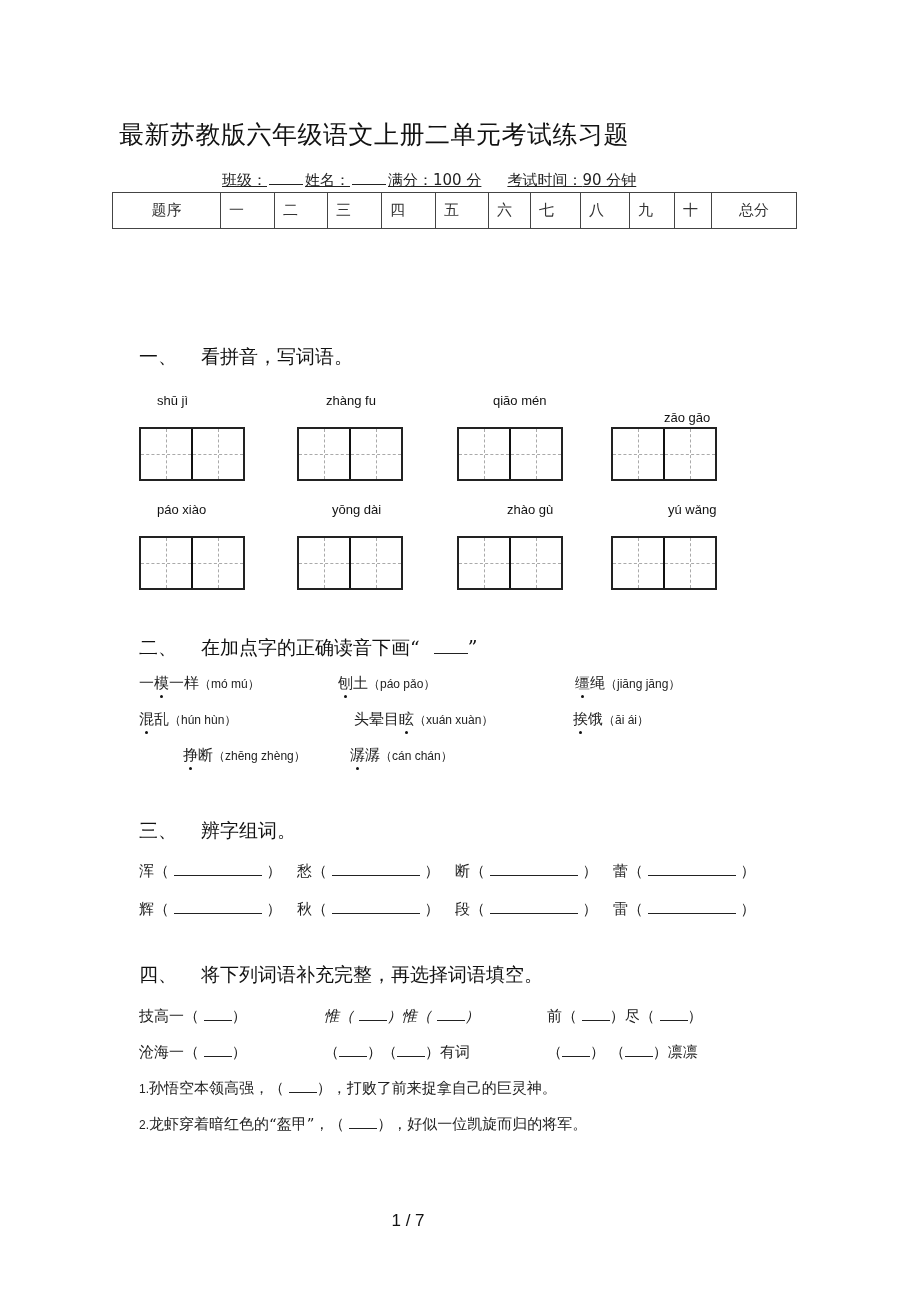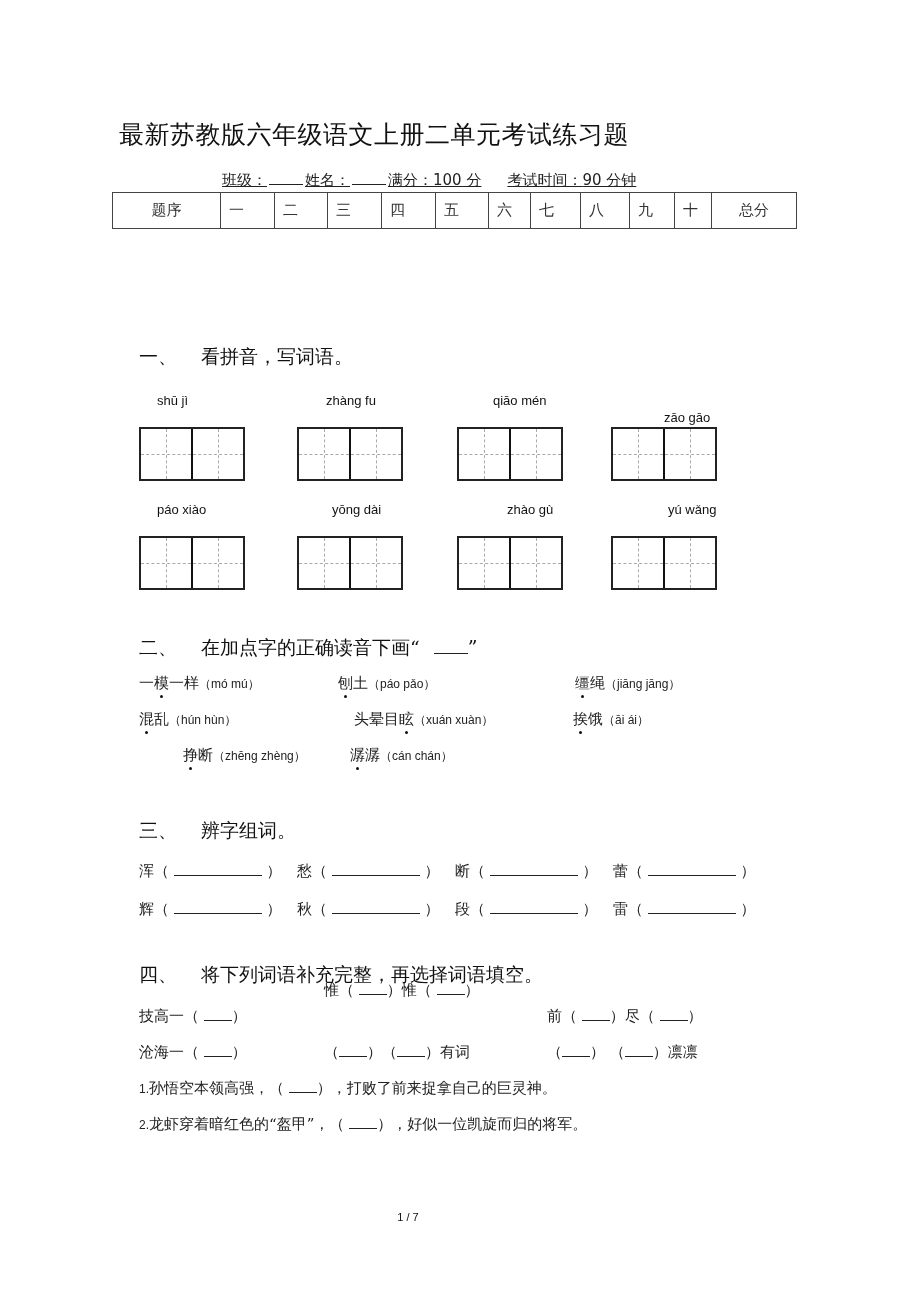--- a/index.html
+++ b/index.html
@@ -29,21 +29,21 @@
   .grid .cell::after { content: ""; position: absolute; top: 50%; left: 0; right: 0; border-top: 1px dashed #aaa; }
 
   .row { font-size: 15px; color: #222; font-family: "DejaVu Serif", serif; }
   .row .pin { font-family: "Liberation Sans", sans-serif; font-size: 12px; }
   .dot { position: relative; }
   .dot::after { content: ""; position: absolute; left: 50%; bottom: -6px; width: 3px; height: 3px; margin-left: -1.5px; background: #111; border-radius: 50%; }
 
   .u { display: inline-block; border-bottom: 1px solid #222; vertical-align: baseline; height: 14px; }
   .u10 { width: 88px; }
   .u4 { width: 28px; }
-  .footer { top: 1211px; left: 0; width: 816px; text-align: center; font-size: 11px; font-family: "Liberation Sans", sans-serif; color: #111; }
+  .footer { top: 1211px; left: 0; width: 816px; text-align: center; font-size: 17px; font-family: "Liberation Sans", sans-serif; color: #111; }
 </style>
 </head>
 <body>
 
 <div class="abs title">最新苏教版六年级语文上册二单元考试练习题</div>
 
 <div class="abs info">
   <span>班级：</span><span class="blank"></span><span>姓名：</span><span class="blank"></span><span>满分：</span><span>100 分</span><span class="gap"></span><span>考试时间：</span><span>90 分钟</span>
 </div>
 
@@ -141,21 +141,21 @@
 <div class="abs row" style="top:899px; left:139px;"><span>辉</span>（ <span class="u u10"></span> ）</div>
 <div class="abs row" style="top:899px; left:297px;"><span>秋</span>（ <span class="u u10"></span> ）</div>
 <div class="abs row" style="top:899px; left:455px;"><span>段</span>（ <span class="u u10"></span> ）</div>
 <div class="abs row" style="top:899px; left:613px;"><span>雷</span>（ <span class="u u10"></span> ）</div>
 
 <div class="abs sec" style="top:962px; left:139px;">
   <span class="num">四、</span><span>将下列词语补充完整，再选择词语填空。</span>
 </div>
 
 <div class="abs row" style="top:1006px; left:139px;"><span>技高一</span>（ <span class="u u4"></span>）</div>
-<div class="abs row" style="top:980px; left:324px;"><span>惟</span>（ <span class="u u4"></span>）<span>惟</span>（ <span class="u u4"></span>）</div>
+<div class="abs row" style="top:1006px; left:324px;font-style:italic;"><span>惟</span>（ <span class="u u4"></span>）<span>惟</span>（ <span class="u u4"></span>）</div>
 <div class="abs row" style="top:1006px; left:547px;"><span>前</span>（ <span class="u u4"></span>）<span>尽</span>（ <span class="u u4"></span>）</div>
 
 <div class="abs row" style="top:1042px; left:139px;"><span>沧海一</span>（ <span class="u u4"></span>）</div>
 <div class="abs row" style="top:1042px; left:324px;">（<span class="u u4"></span>）（<span class="u u4"></span>）<span>有词</span></div>
 <div class="abs row" style="top:1042px; left:547px;">（<span class="u u4"></span>） （<span class="u u4"></span>）<span>凛凛</span></div>
 
 <div class="abs row" style="top:1078px; left:139px;"><span class="pin">1.</span><span>孙悟空本领高强，（</span> <span class="u u4"></span><span>），打败了前来捉拿自己的巨灵神。</span></div>
 <div class="abs row" style="top:1114px; left:139px;"><span class="pin">2.</span><span>龙虾穿着暗红色的“盔甲”，（</span>  <span class="u u4"></span><span>），好似一位凯旋而归的将军。</span></div>
 
 <div class="abs footer">1 / 7</div>

